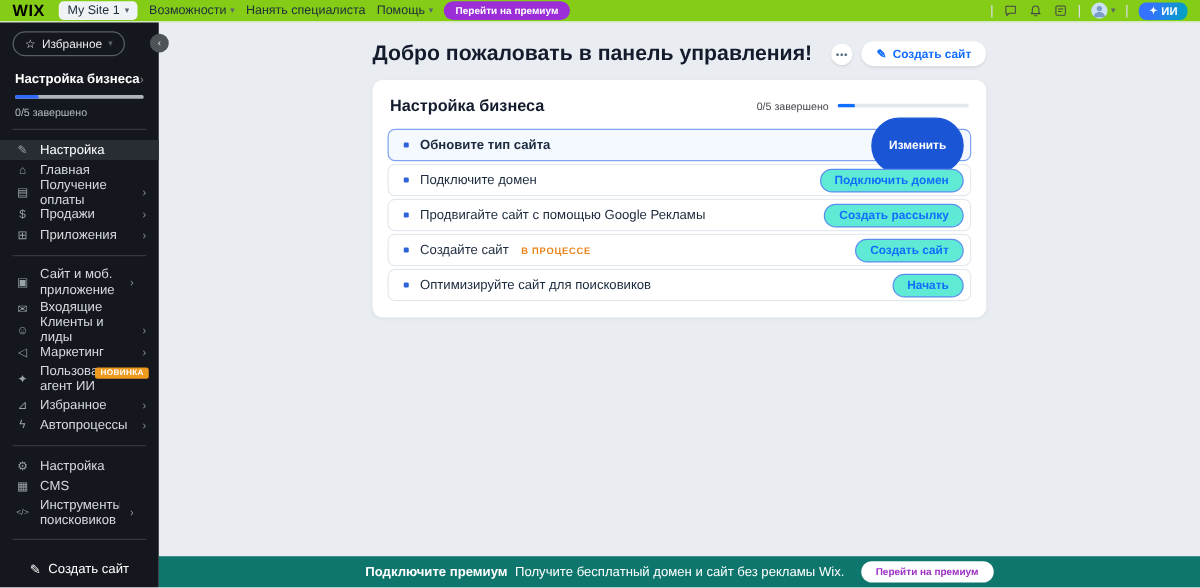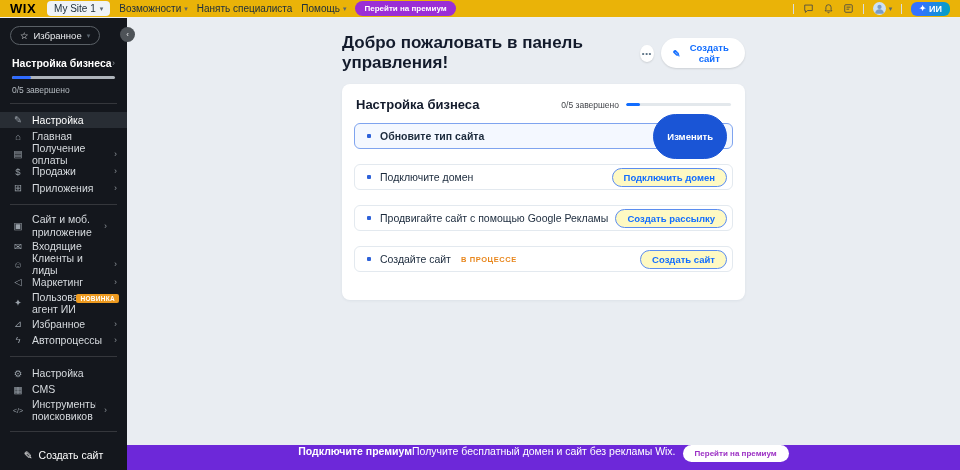--- a/index.html
+++ b/index.html
@@ -1,21 +1,21 @@
 <!DOCTYPE html>
 <html><head>
 <meta charset="utf-8">
 <style>
   *{box-sizing:border-box;margin:0;padding:0}
   html,body{width:960px;height:470px;overflow:hidden}
   body{font-family:"Liberation Sans",sans-serif;background:#E9EDF2;-webkit-font-smoothing:antialiased}
   .page{width:960px;height:470px;display:flex;flex-direction:column}
 
   
-  .topbar{flex:0 0 18px;height:18px;background:#eab308;display:flex;align-items:center;padding:4px 10px;gap:9px;border-bottom:1px solid #ECEFF2;font-size:10px;color:#20303C;white-space:nowrap}
+  .topbar{flex:0 0 18px;height:18px;background:#84cc16;display:flex;align-items:center;padding:4px 10px;gap:9px;border-bottom:1px solid #ECEFF2;font-size:10px;color:#20303C;white-space:nowrap}
   .logo{font-weight:800;font-size:13px;letter-spacing:.5px;color:#000;cursor:pointer;margin-right:2px}
   .site-chip{display:flex;align-items:center;gap:4px;background:#EFF3F6;border:none;border-radius:4px;padding:2px 7px;font-size:10px;color:#20303C;cursor:pointer;font-family:inherit}
   .nav-btn{background:none;border:none;font-size:10px;color:#20303C;cursor:pointer;display:flex;align-items:center;gap:3px;font-family:inherit;padding:0}
   .chev{font-size:7px;color:#5A646E;line-height:1}
   .premium-pill{background:#9B2ED6;color:#fff;border:none;border-radius:99px;padding:3px 9px;font-size:8px;font-weight:bold;cursor:pointer;font-family:inherit}
   .tb-spacer{flex:1}
   .search{display:flex;align-items:center;gap:5px;border:1px solid #C4CDD6;border-radius:99px;background:#fff;height:13px;width:280px;padding:0 8px}
   .search input{border:none;outline:none;font-size:8.5px;color:#33404C;width:100%;font-family:inherit;background:transparent}
   .search input::placeholder{color:#8A929B}
   .tb-divider{width:1px;height:10px;background:#D8DEE4}
@@ -47,47 +47,47 @@
   .s-label{flex:1;line-height:1.15;overflow:hidden}
   .s-chev{font-size:9px;color:#8A9096}
   .new-badge{position:absolute;right:8px;top:4px;background:#ED9A1F;color:#fff;font-size:6.5px;font-weight:bold;padding:1px 4px;border-radius:2px;letter-spacing:.3px}
   .s-item .wrap-narrow{max-width:64px}
   .sidebar-bottom{margin-top:auto}
   .create-site-row{display:flex;align-items:center;justify-content:center;gap:6px;height:30px;font-size:10.5px;color:#fff;cursor:pointer}
 
   
   .main{flex:1;display:flex;flex-direction:column;background:#E9EDF2;min-width:0}
   .content{flex:1;overflow:hidden}
-  .inner{width:403px;margin:0 auto}
+  .inner{width:491px;margin:0 auto}
   .head-row{display:flex;align-items:center;justify-content:space-between;margin-top:15px;margin-bottom:11px}
   .page-title{font-size:17px;font-weight:bold;color:#131B2C}
   .head-actions{display:flex;align-items:center;gap:7px}
   .more-btn{width:17px;height:17px;border-radius:50%;background:#fff;border:none;box-shadow:0 1px 2px rgba(0,0,0,.12);color:#5A7184;font-size:8px;letter-spacing:.5px;cursor:pointer;line-height:17px;text-align:center;padding:0}
   .pill-white{display:flex;align-items:center;gap:5px;background:#fff;border:none;border-radius:99px;box-shadow:0 1px 2px rgba(0,0,0,.12);color:#116DFF;font-size:9.5px;font-weight:bold;padding:4px 12px;cursor:pointer;font-family:inherit}
 
   .card{background:#fff;border-radius:8px;box-shadow:0 1px 3px rgba(22,45,61,.06);padding:11px 12px 13px}
   .card-head{display:flex;align-items:center;justify-content:space-between;margin:2px 2px 11px}
   .card-title{font-size:13px;font-weight:bold;color:#131B2C}
   .card-progress{display:flex;align-items:center;gap:7px}
   .cp-label{font-size:8.5px;color:#42454A}
   .cp-track{width:105px;height:3px;background:#E3E8EC;border-radius:2px;overflow:hidden}
   .cp-fill{height:100%;background:#116DFF;border-radius:2px}
 
-  .task{display:flex;align-items:center;height:26px;border:1px solid #E3E9EF;border-radius:6px;background:#fff;padding:0 5px 0 12px;margin-bottom:15px;cursor:pointer}
+  .task{display:flex;align-items:center;height:26px;border:1px solid #E3E9EF;border-radius:6px;background:#fff;padding:0 5px 0 12px;margin-bottom:2px;cursor:pointer}
   .task.highlight{background:#F4F8FF;border-color:#7FA4EF}
   .bullet{width:4px;height:4px;background:#2E62D9;border-radius:1px;margin-right:9px;flex:0 0 4px}
   .t-label{font-size:10.5px;color:#1B2A3C}
   .task.highlight .t-label{font-weight:bold}
   .t-badge{font-size:7.5px;font-weight:bold;color:#E8861C;letter-spacing:.6px;margin-left:10px}
   .t-spacer{flex:1}
-  .btn-outline{background:#fef9c3;border:1px solid #5B8DEF;color:#116DFF;border-radius:99px;font-size:9.5px;font-weight:bold;padding:3px 11px;cursor:pointer;font-family:inherit;white-space:nowrap}
+  .btn-outline{background:#5eead4;border:1px solid #5B8DEF;color:#116DFF;border-radius:99px;font-size:9.5px;font-weight:bold;padding:3px 11px;cursor:pointer;font-family:inherit;white-space:nowrap}
   .btn-primary{background:#1A55D6;border:1px solid #1A55D6;color:#fff;border-radius:99px;font-size:9.5px;font-weight:bold;padding:16px 13px;cursor:pointer;font-family:inherit;white-space:nowrap}
 
   
-  .footer{flex:0 0 25px;background:#6d28d9;display:flex;align-items:flex-start;justify-content:center;gap:0;color:#fff}
+  .footer{flex:0 0 25px;background:#0f766e;display:flex;align-items:center;justify-content:center;gap:6px;color:#fff}
   .f-bold{font-size:10.5px;font-weight:bold}
   .f-text{font-size:10.5px}
   .f-btn{background:#fff;color:#9B2FC4;border:none;border-radius:99px;font-size:8px;font-weight:bold;padding:4px 12px;margin-left:7px;cursor:pointer;font-family:inherit}
 </style>
 </head>
 <body>
 
 <div class="page">
 
   <header class="topbar">
@@ -294,20 +294,26 @@
               <span class="t-spacer"></span>
               <button class="btn-outline">Создать рассылку</button>
             </div>
             <div class="task">
               <span class="bullet"></span>
               <span class="t-label">Создайте сайт</span>
               <span class="t-badge">В ПРОЦЕССЕ</span>
               <span class="t-spacer"></span>
               <button class="btn-outline">Создать сайт</button>
             </div>
+            <div class="task" style="margin-bottom:0">
+              <span class="bullet"></span>
+              <span class="t-label">Оптимизируйте сайт для поисковиков</span>
+              <span class="t-spacer"></span>
+              <button class="btn-outline">Начать</button>
+            </div>
           </div>
         </div>
       </div>
 
       <footer class="footer">
         <span class="f-bold">Подключите премиум</span>
         <span class="f-text">Получите бесплатный домен и сайт без рекламы Wix.</span>
         <button class="f-btn">Перейти на премиум</button>
       </footer>
     </div>

